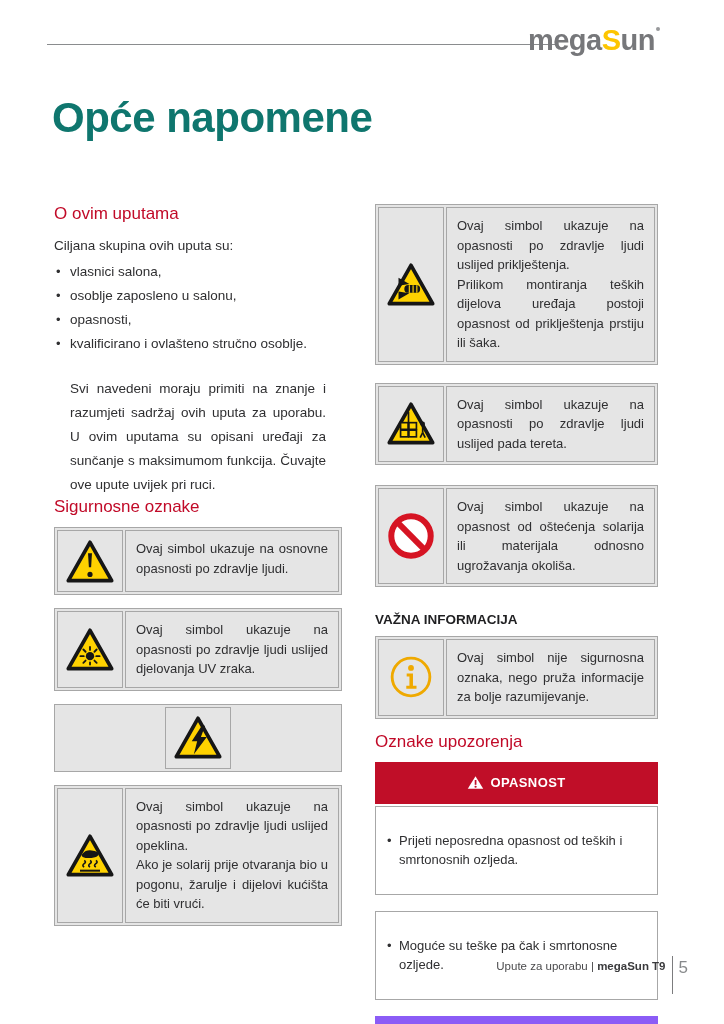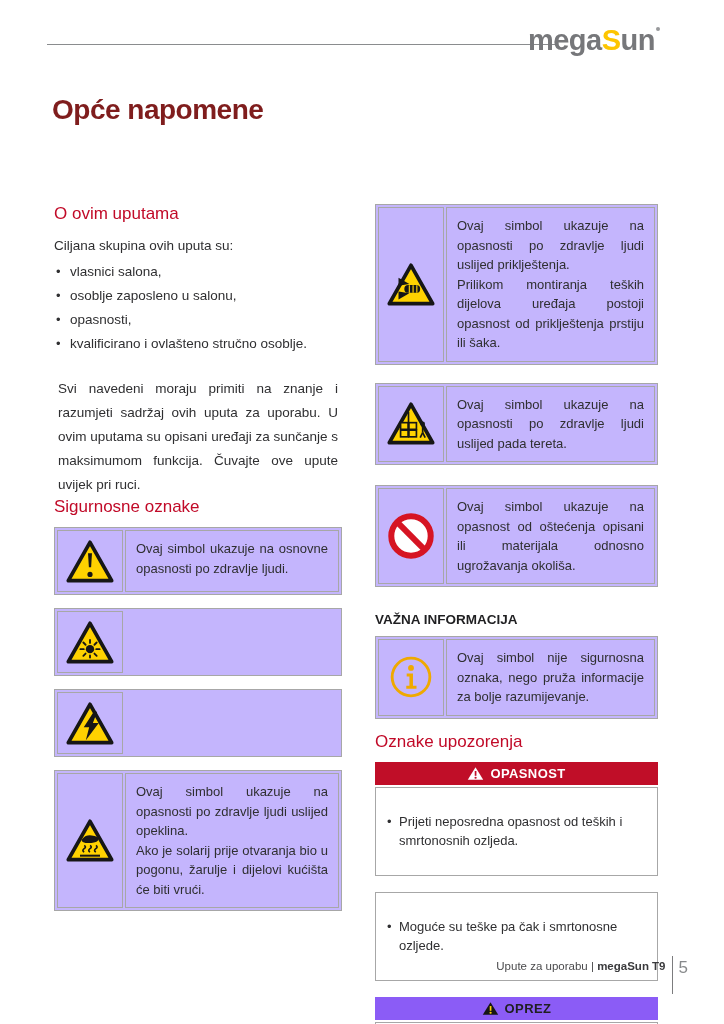--- a/index.html
+++ b/index.html
@@ -6,47 +6,47 @@
   .page{position:relative;width:724px;height:1024px;background:#ffffff;overflow:hidden;
         font-family:"Liberation Sans","DejaVu Sans",sans-serif;color:#2f2f31;}
 
   
   .header-rule{position:absolute;left:47px;top:44px;width:508px;height:0;border-top:1px solid #8a8c8e;}
   .logo{position:absolute;top:24px;right:64px;font-size:29px;font-weight:bold;color:#76777a;letter-spacing:-0.5px;}
   .logo .accent{color:#fdc500;}
   .logo-dot{display:inline-block;width:4px;height:4px;background:#98999b;border-radius:50%;vertical-align:top;margin:3px 0 0 1px;}
 
   
-  .title{position:absolute;left:52px;top:94px;font-size:28px;font-weight:bold;color:#7f1d1d;letter-spacing:-0.5px;}
+  .title{position:absolute;left:52px;top:94px;font-size:42px;font-weight:bold;color:#0f766e;letter-spacing:-0.5px;}
 
   
   .columns{position:absolute;left:54px;top:204px;width:604px;display:flex;gap:33px;}
   .col-left{width:288px;flex:0 0 288px;}
   .col-right{width:283px;flex:0 0 283px;}
 
   h2.red{font-size:17px;font-weight:normal;color:#c10a28;margin:0 0 10px;}
   .t{font-size:13.5px;line-height:24px;color:#2f2f31;}
   ul.bullets{list-style:none;margin:2px 0 0;padding:0;}
   ul.bullets li{position:relative;padding-left:16px;font-size:13.5px;line-height:24px;}
   ul.bullets li::before{content:"•";position:absolute;left:2px;top:0;font-size:13px;color:#2f2f31;}
-  .para{margin:21px 4px 0;text-align:justify;}
+  .para{margin:21px 16px 0;text-align:justify;}
   .safety-head{margin-top:29px;margin-bottom:12px;}
 
   
-  .wbox{display:flex;border:1px solid #a7a7a7;padding:2px;gap:2px;margin:0 0 13px;background:#c4b5fd;}
+  .wbox{display:flex;border:1px solid #a7a7a7;padding:2px;gap:2px;margin:0 0 13px;background:#e5e5e5;justify-content:center;}
   .wbox-icon{flex:0 0 64px;border:1px solid #a7a7a7;display:flex;align-items:center;justify-content:center;min-height:52px;padding:4px 0;}
   .wbox-text{flex:1;border:1px solid #a7a7a7;padding:8px 10px;}
   .wbox-text p{margin:0;font-size:13px;line-height:19.5px;text-align:justify;}
 
   .imp-head{font-size:13.5px;font-weight:bold;color:#1f1f21;margin:25px 0 9px;}
   .warn-head{margin-top:30px;margin-bottom:12px;}
 
   
   .banner{margin-bottom:16px;}
-  .banner-bar{height:23px;display:flex;align-items:center;justify-content:center;gap:6px;
+  .banner-bar{height:42px;display:flex;align-items:center;justify-content:center;gap:6px;
               font-size:13px;font-weight:bold;letter-spacing:0.4px;}
   .banner-bar.danger{background:#c00e28;color:#ffffff;}
   .banner-bar.warning{background:#e87d0a;color:#ffffff;}
   .banner-bar.caution{background:#8b5cf6;color:#1f1f21;}
   .banner-body{border:1px solid #a7a7a7;margin-top:2px;padding:24px 10px;}
   .banner-body p{position:relative;margin:0;padding-left:13px;font-size:13px;line-height:19.5px;}
   .banner-body p::before{content:"•";position:absolute;left:1px;top:0;}
 
   
   .footer{position:absolute;top:956px;right:36px;display:flex;align-items:flex-start;gap:6px;}
@@ -105,20 +105,23 @@
                 <line x1="22.5" y1="35" x2="18.5" y2="35"></line>
               <line x1="30" y1="27.5" x2="30" y2="24"></line>
                 <line x1="30" y1="42.5" x2="30" y2="45"></line>
               <line x1="35.3" y1="29.7" x2="38" y2="27"></line>
                 <line x1="24.7" y1="29.7" x2="22" y2="27"></line>
               <line x1="35.3" y1="40.3" x2="38" y2="43"></line>
                 <line x1="24.7" y1="40.3" x2="22" y2="43"></line>
             </g>
           </svg>
         </div>
+        <div class="wbox-text">
+          <p>Ovaj simbol ukazuje na opasnosti po zdravlje ljudi uslijed djelovanja UV zraka.</p>
+        </div>
       </div>
 
       <div class="wbox">
         <div class="wbox-icon">
           <svg width="50" height="45" viewBox="0 0 60 54">
             <path d="M30 4 L56 50 H4 Z" fill="#ffd200" stroke="#161616" stroke-width="4.5" stroke-linejoin="round"></path>
             <path d="M34.5 13 L22.5 31.5 h6.5 L25 47 L40.5 26.5 h-7 L38.5 13 Z" fill="#161616"></path>
           </svg>
         </div>
       </div>
@@ -188,21 +191,21 @@
       </div>
 
       <div class="wbox" style="margin-top:20px">
         <div class="wbox-icon">
           <svg width="48" height="48" viewBox="0 0 56 56">
             <circle cx="28" cy="28" r="23" fill="#ffffff" stroke="#d61423" stroke-width="7"></circle>
             <line x1="12.5" y1="12.5" x2="43.5" y2="43.5" stroke="#d61423" stroke-width="7"></line>
           </svg>
         </div>
         <div class="wbox-text">
-          <p>Ovaj simbol ukazuje na opasnost od oštećenja opisani ili materijala odnosno ugrožavanja okoliša.</p>
+          <p>Ovaj simbol ukazuje na opasnost od oštećenja solarija ili materijala odnosno ugrožavanja okoliša.</p>
         </div>
       </div>
 
       <div class="imp-head">VAŽNA INFORMACIJA</div>
       <div class="wbox">
         <div class="wbox-icon">
           <svg width="44" height="44" viewBox="0 0 56 56">
             <circle cx="28" cy="28" r="24" fill="none" stroke="#efa900" stroke-width="3.6"></circle>
             <circle cx="28" cy="16.5" r="3.7" fill="#efa900"></circle>
             <path d="M22.5 23.5 h8 v15.5 h4.5 v4 H22 v-4 h4 V27.5 h-3.5 z" fill="#efa900"></path>

